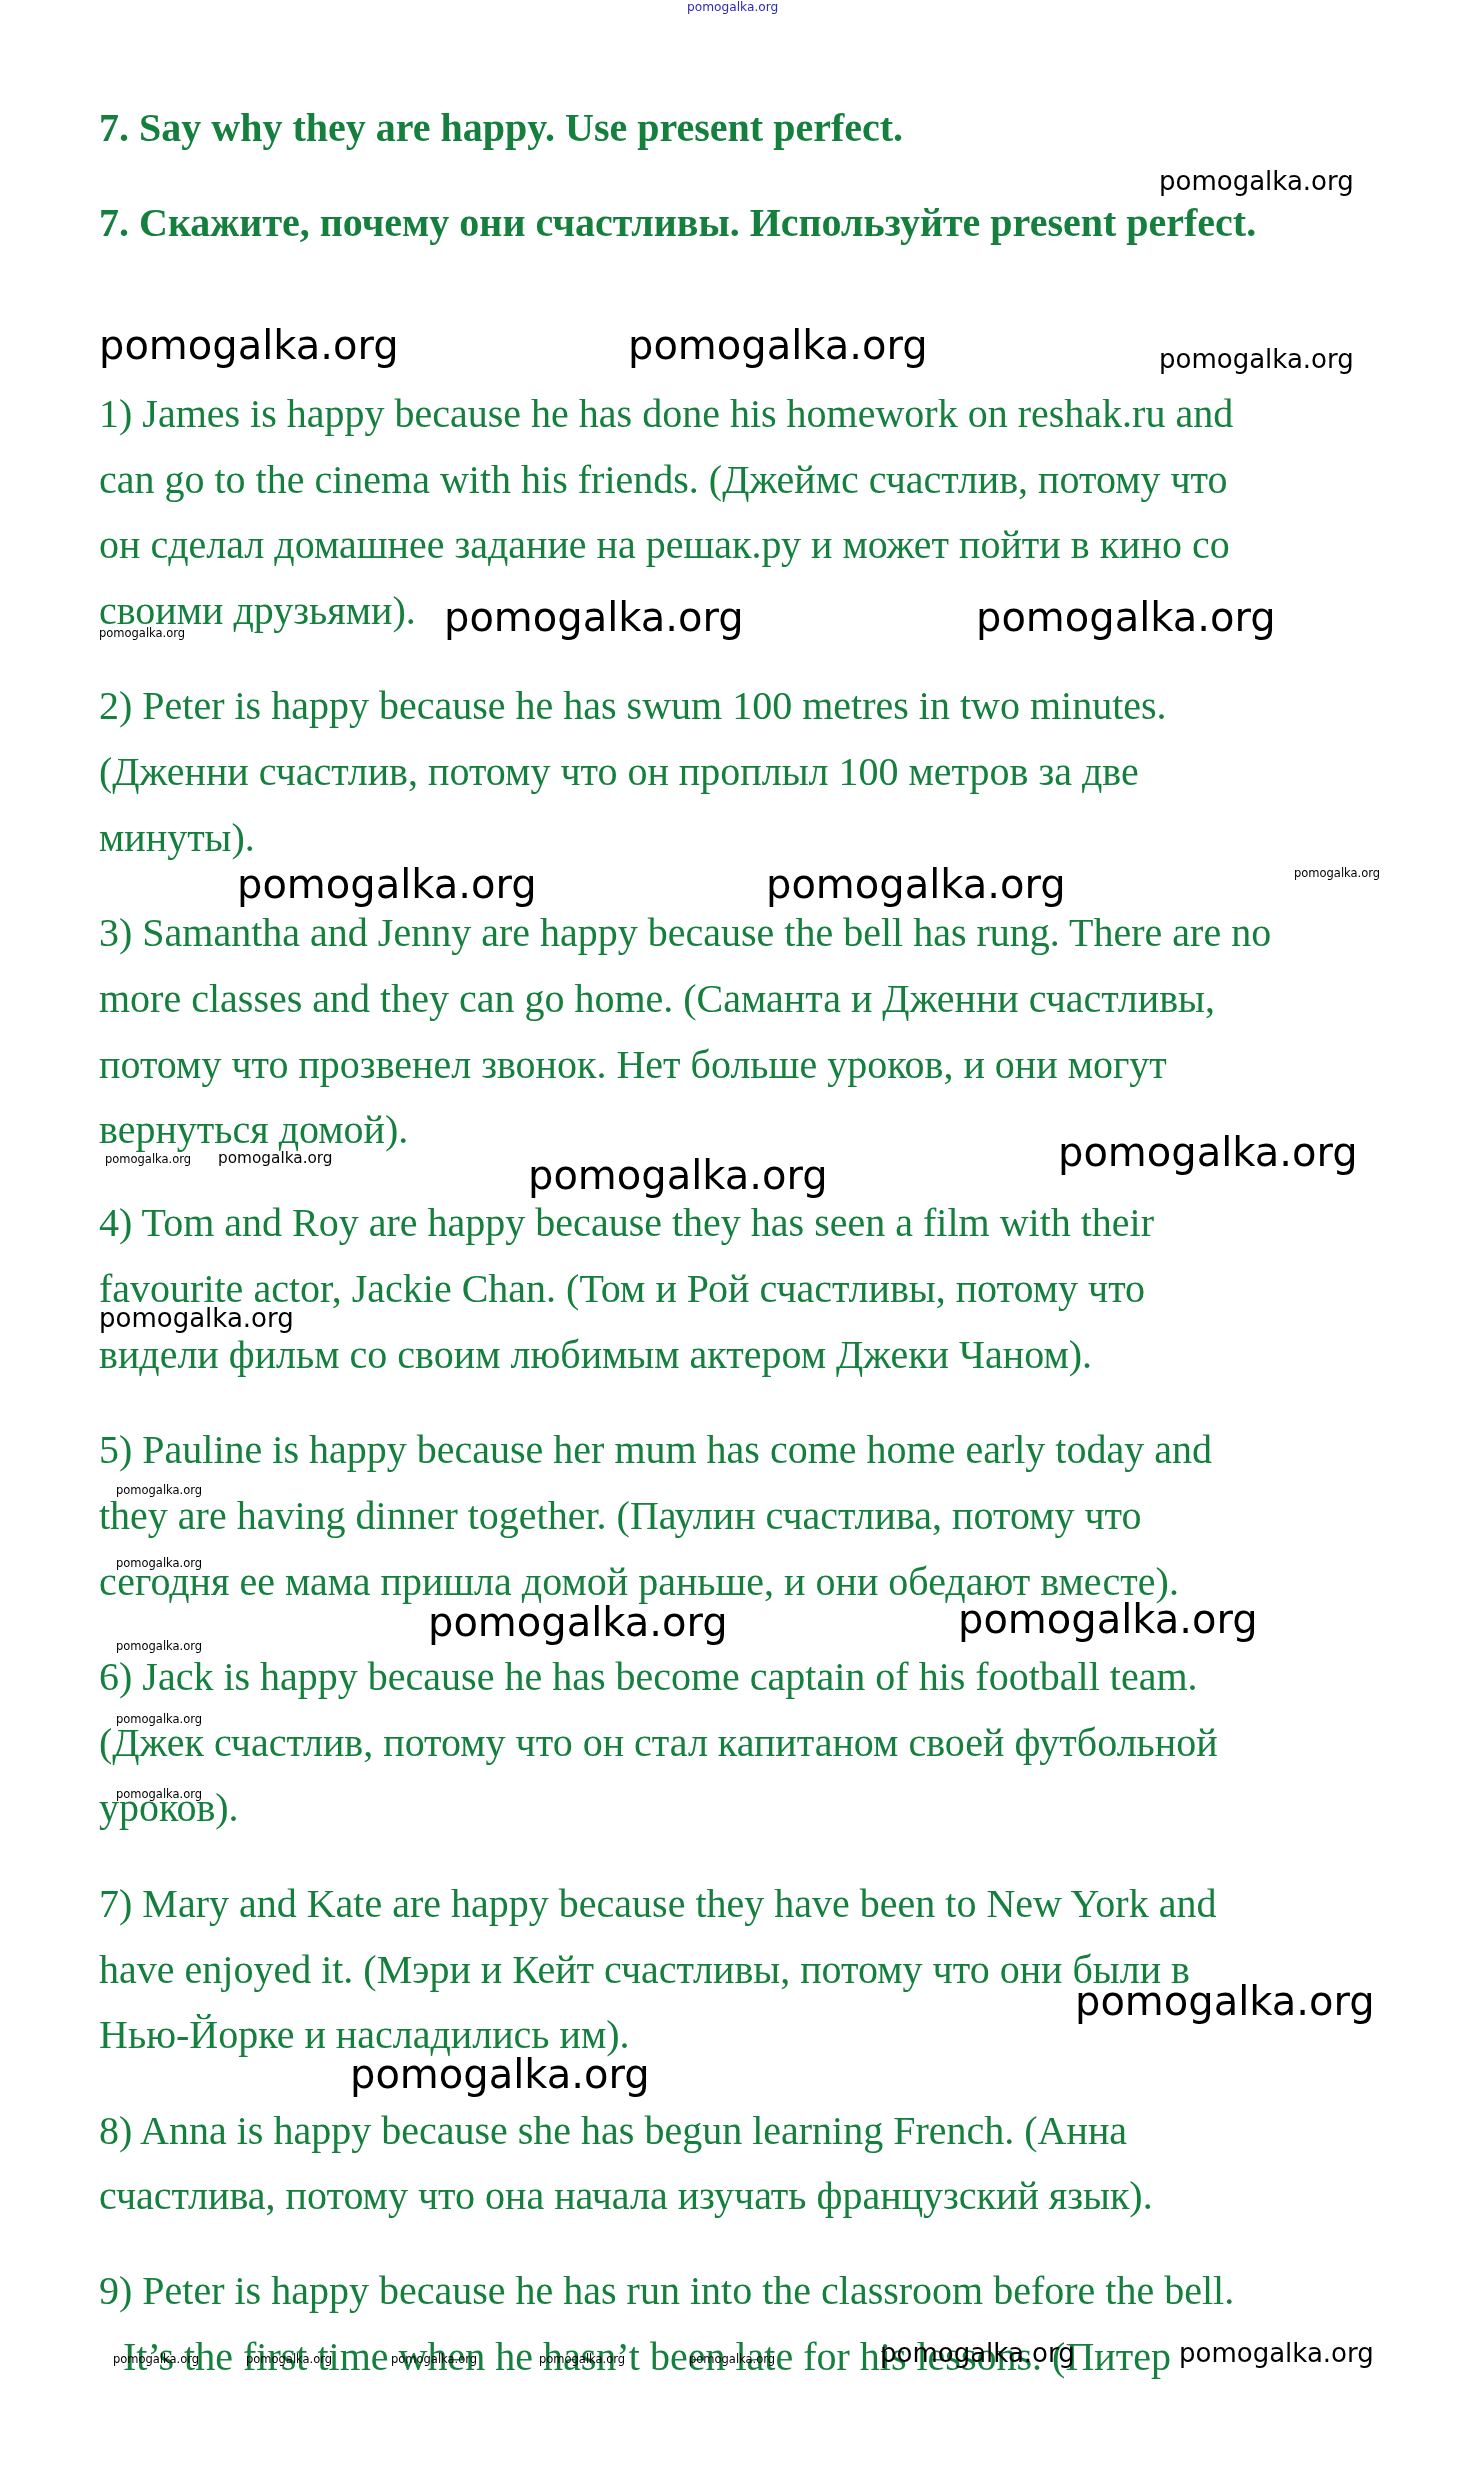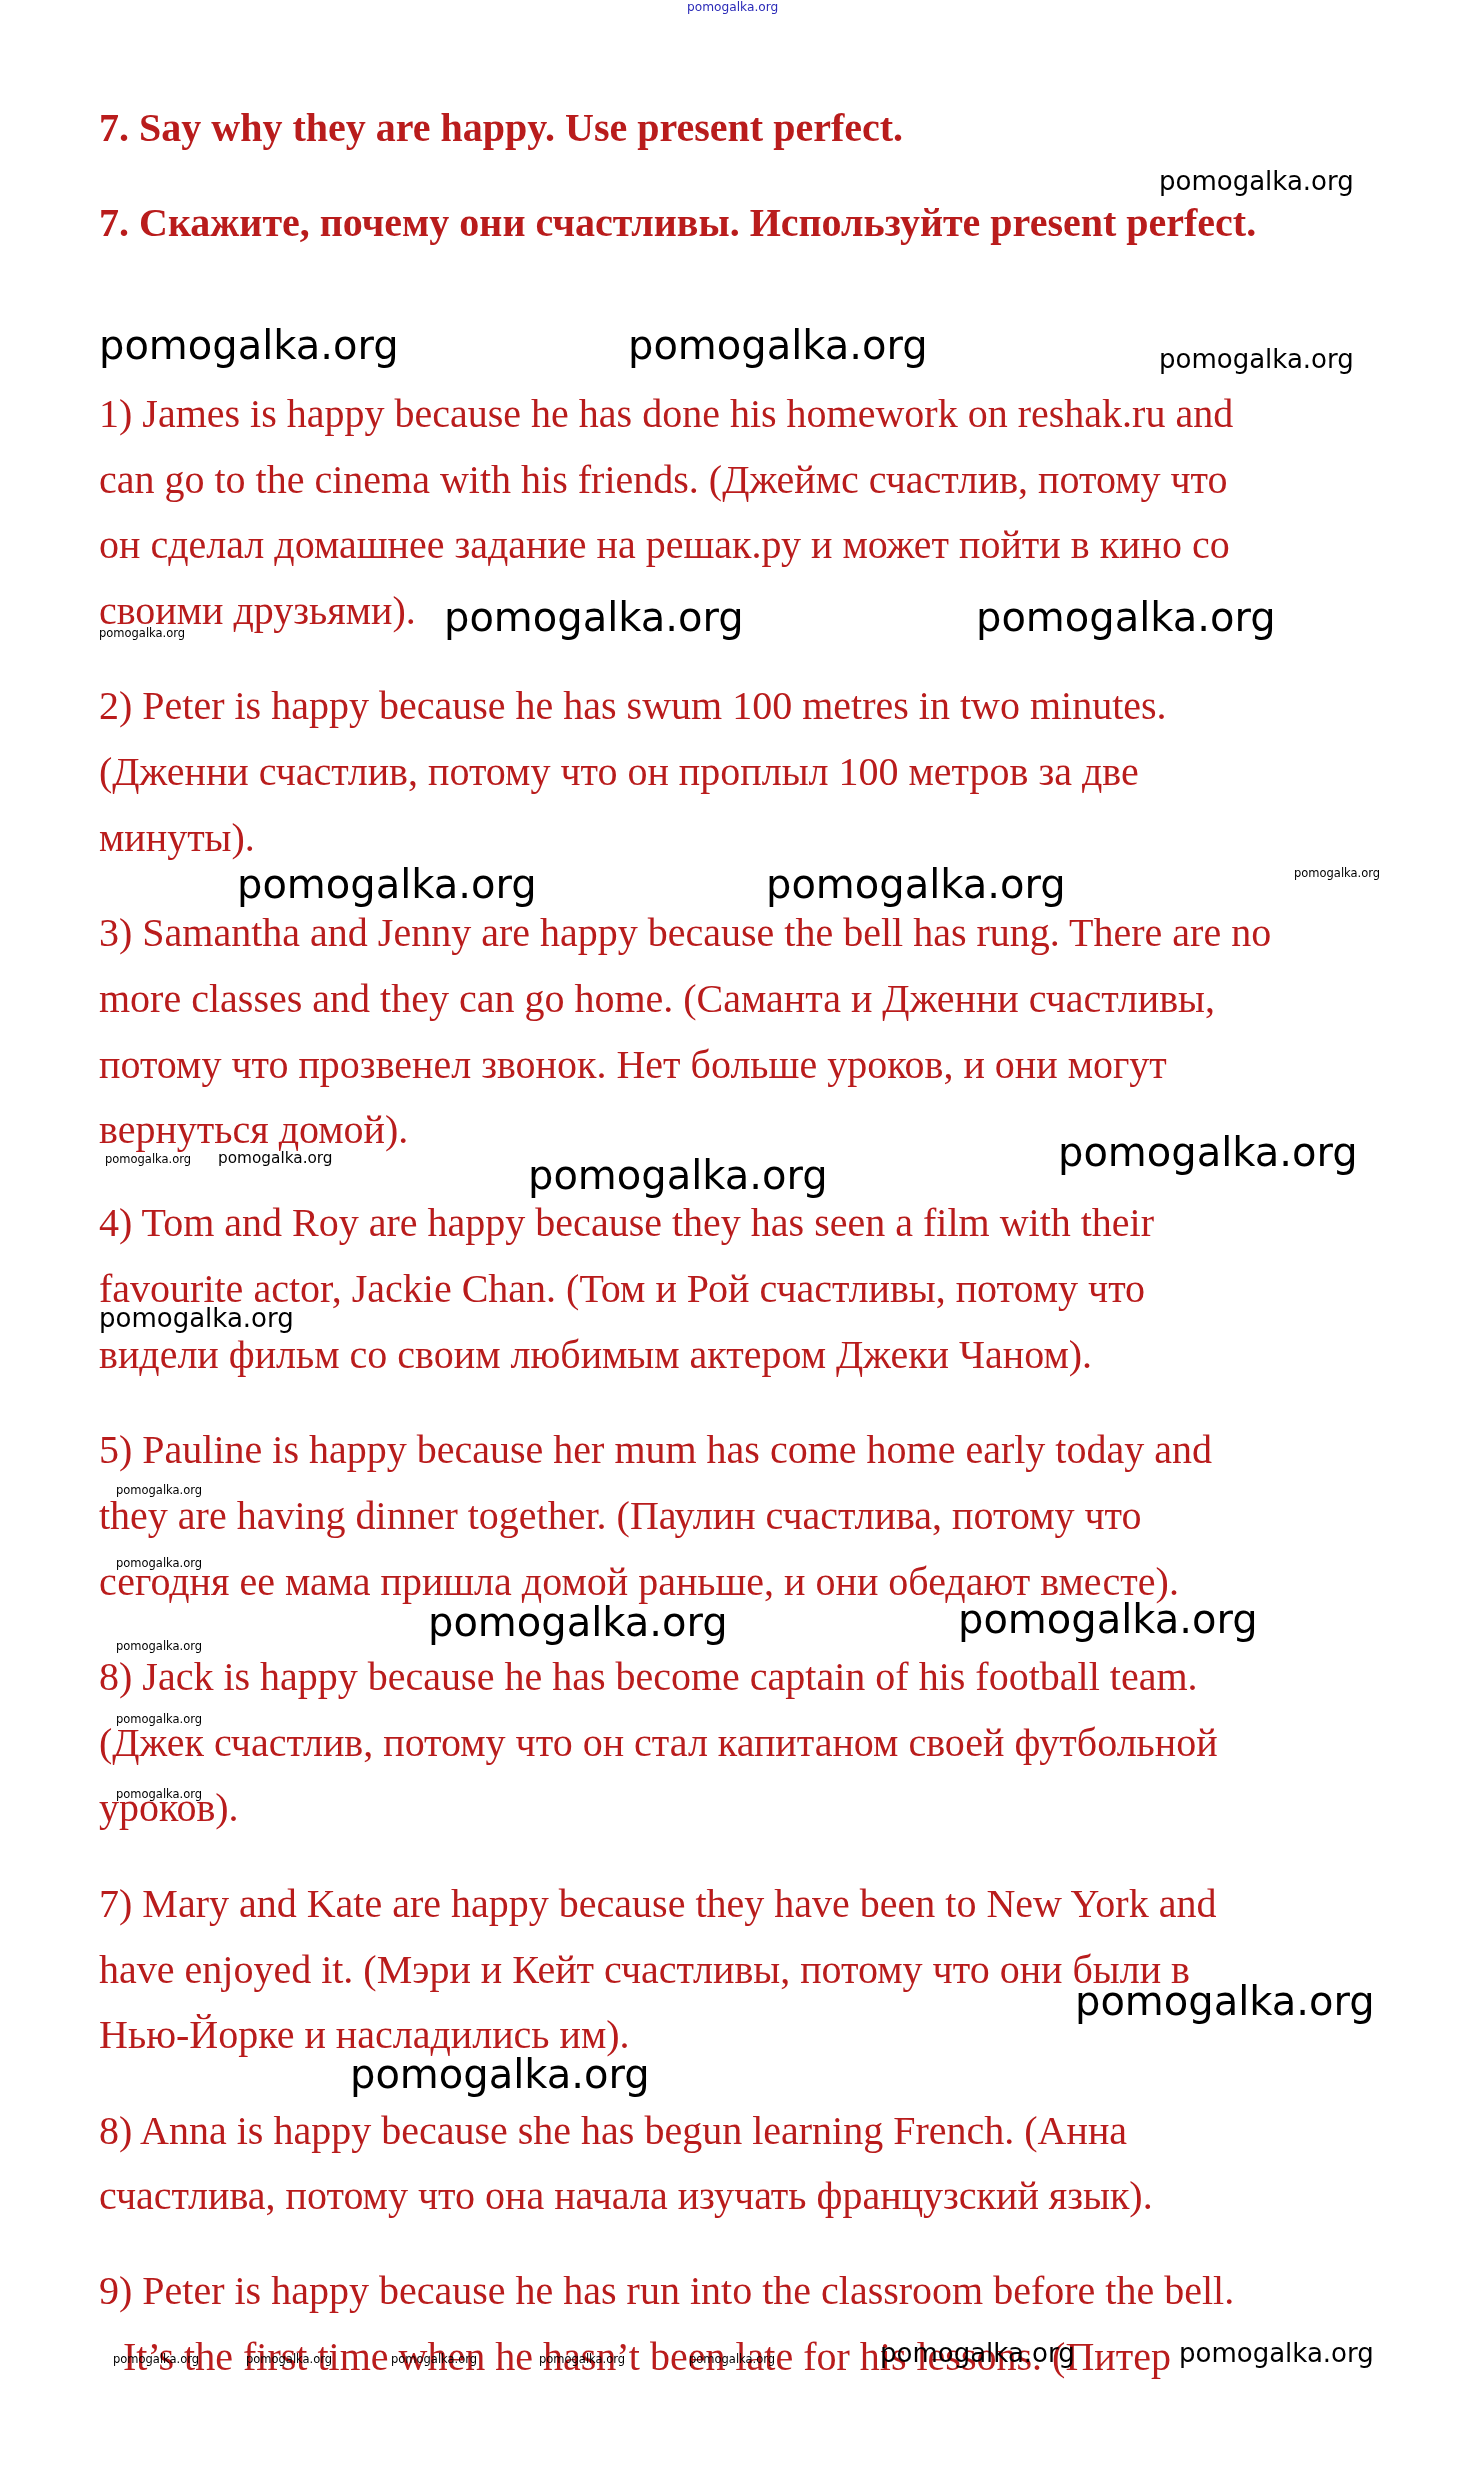--- a/index.html
+++ b/index.html
@@ -1,17 +1,17 @@
 <!DOCTYPE html>
 <html style="font-size:12.2px"><head>
 <meta charset="utf-8">
 <style>
   html, body { margin:0; padding:0; background:#ffffff; }
   body { width:1478px; height:2487px; position:relative; overflow:hidden; }
-  .t { position:absolute; white-space:nowrap; color:#b91c1c; font-family:"Liberation Serif", serif; font-size:40px; line-height:46px; }
+  .t { position:absolute; white-space:nowrap; color:#15803d; font-family:"Liberation Serif", serif; font-size:40px; line-height:46px; }
   .h { font-weight:bold; }
   .wm { position:absolute; white-space:nowrap; color:#000; font-family:"DejaVu Sans", sans-serif; }
   .wm-xl { font-size:40px; }
   .wm-m { font-size:26px; }
   .wm-s { font-size:15.3px; }
   .wm-xs { font-size:11.5px; }
   .wm-top { font-size:12.2px; color:#2b2bb8; }
 </style>
 </head>
 <body>
@@ -68,21 +68,21 @@
   <div class="t" style="left:99px;top:1493px;">they are having dinner together. (Паулин счастлива, потому что</div>
   <div class="t" style="left:99px;top:1559px;">сегодня ее мама пришла домой раньше, и они обедают вместе).</div>
 </div>
 <div class="wm wm-xs" style="left:116px;top:1483px;">pomogalka.org</div>
 <div class="wm wm-xs" style="left:116px;top:1556px;">pomogalka.org</div>
 <div class="wm wm-xs" style="left:116px;top:1639px;">pomogalka.org</div>
 <div class="wm wm-xl" style="left:428px;top:1599px;">pomogalka.org</div>
 <div class="wm wm-xl" style="left:958px;top:1596px;">pomogalka.org</div>
 
 <div>
-  <div class="t" style="left:99px;top:1654px;">8) Jack is happy because he has become captain of his football team.</div>
+  <div class="t" style="left:99px;top:1654px;">6) Jack is happy because he has become captain of his football team.</div>
   <div class="t" style="left:99px;top:1720px;">(Джек счастлив, потому что он стал капитаном своей футбольной</div>
   <div class="t" style="left:99px;top:1785px;">уроков).</div>
 </div>
 <div class="wm wm-xs" style="left:116px;top:1712px;">pomogalka.org</div>
 <div class="wm wm-xs" style="left:116px;top:1787px;">pomogalka.org</div>
 
 <div>
   <div class="t" style="left:99px;top:1881px;">7) Mary and Kate are happy because they have been to New York and</div>
   <div class="t" style="left:99px;top:1947px;">have enjoyed it. (Мэри и Кейт счастливы, потому что они были в</div>
   <div class="t" style="left:99px;top:2012px;">Нью-Йорке и насладились им).</div>

